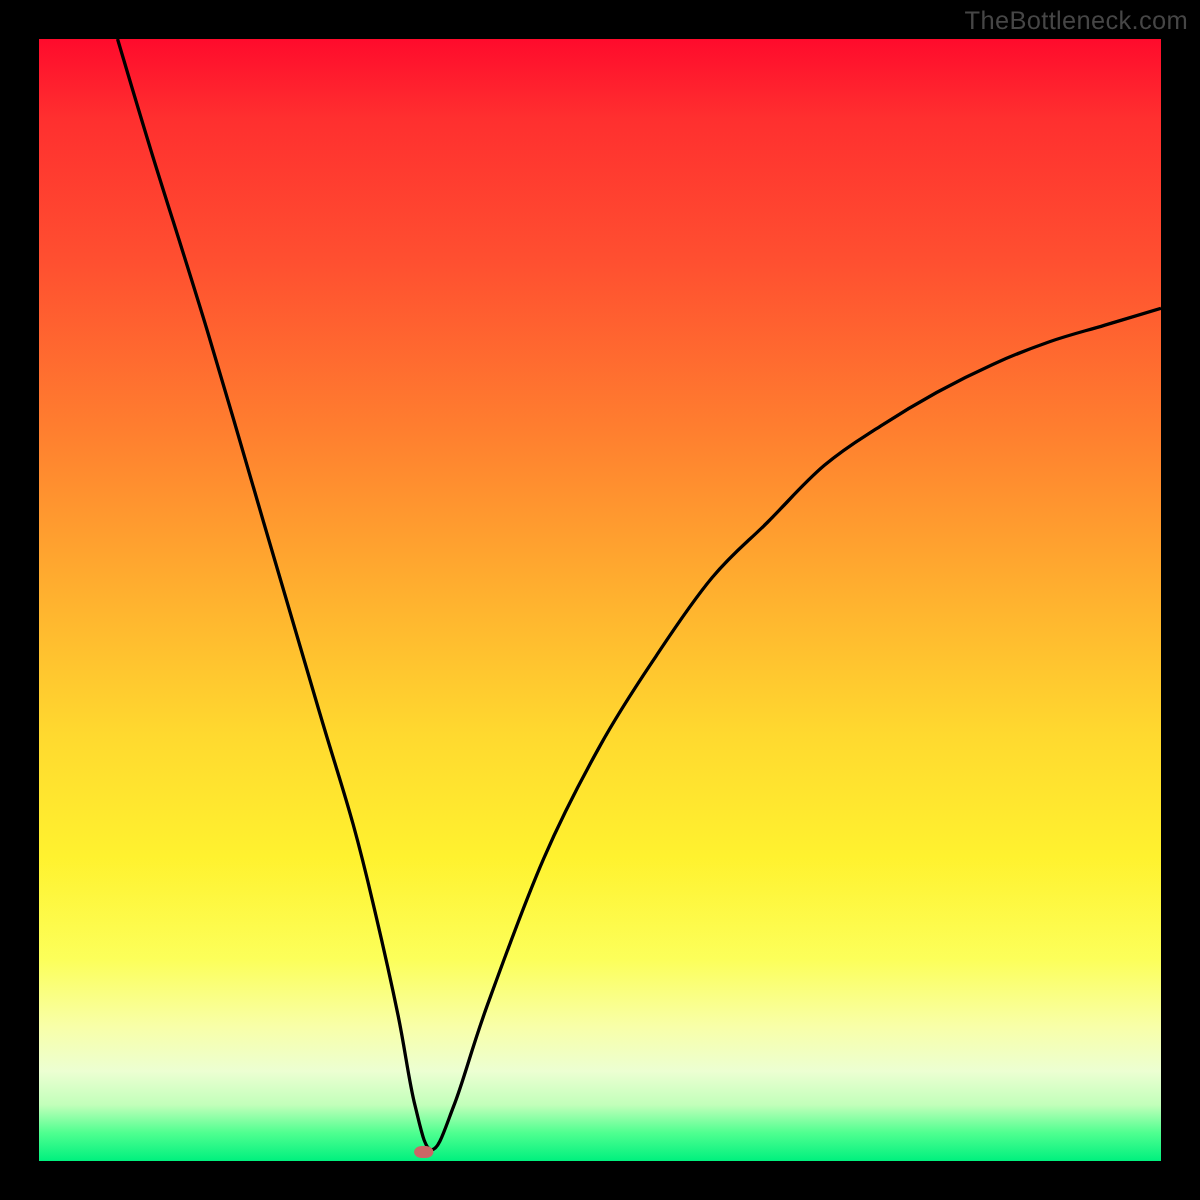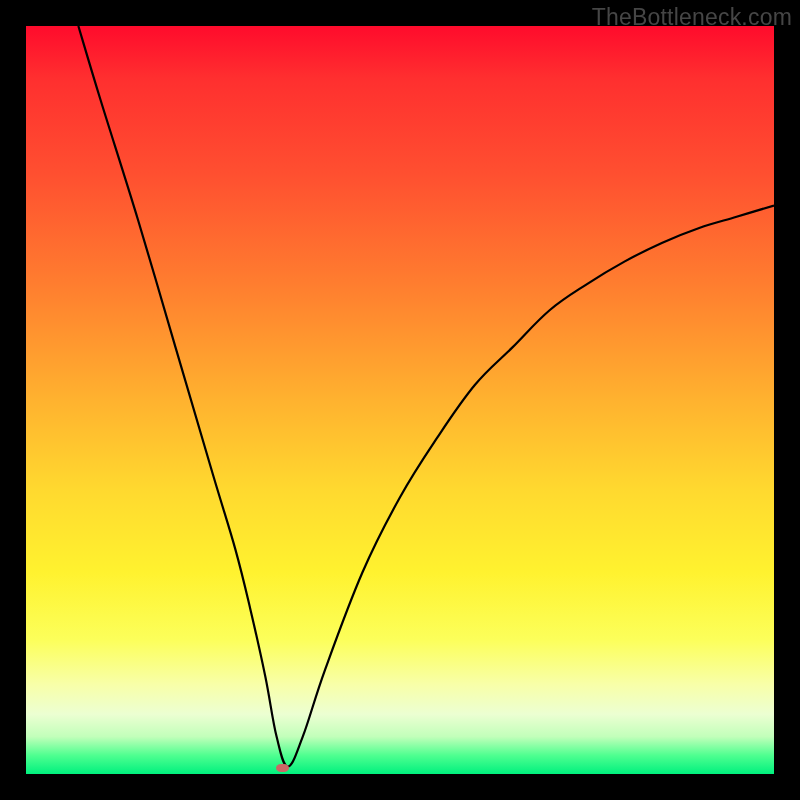--- a/index.html
+++ b/index.html
@@ -30,21 +30,21 @@
       #c2ffba 95%,
       #4fff90 97.5%,
       #00f07e 100%);
   }
   .watermark {
     position: absolute;
     top: 4px;
     right: 8px;
     color: #464646;
     font-family: Arial, Helvetica, sans-serif;
-    font-size: 23px;
+    font-size: 17px;
     letter-spacing: 0.2px;
     font-weight: 400;
   }
   svg.curve {
     position: absolute;
     left: 0; top: 0;
     width: 748px;
     height: 748px;
   }
   .marker {

